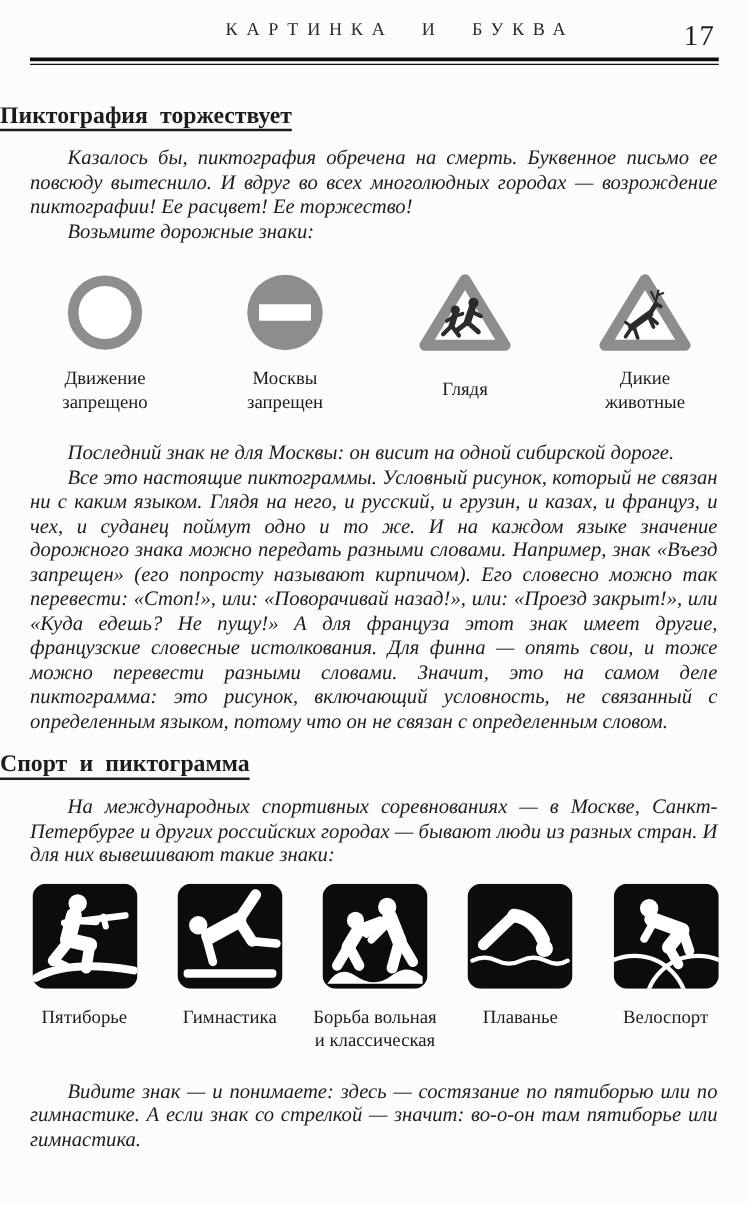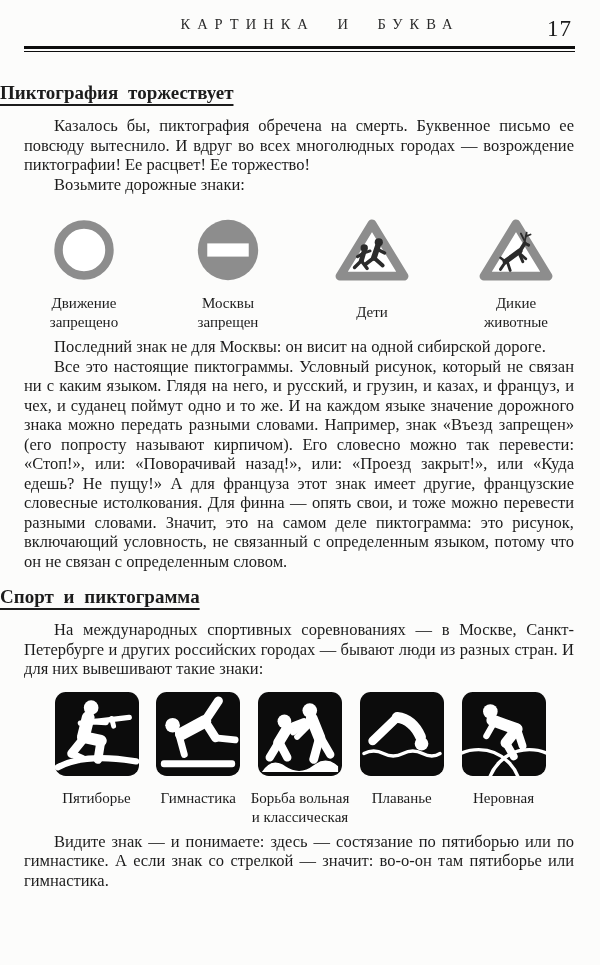--- a/index.html
+++ b/index.html
@@ -56,22 +56,23 @@
     text-decoration-thickness:1.5px;
   }
   .section-title.second{margin-top:15px;}
   
   .para{
     margin:0 26px 0 24px;
     font-size:16.5px;
     line-height:19.5px;
     text-align:justify;
     text-indent:30px;
-  }
-  .para.gap-top{margin-top:5px;}
+    font-style:italic;
+  }
+  .para.gap-top{margin-top:20px;}
   
   .signs-row{
     display:flex;
     justify-content:space-between;
     padding:0 34px;
     margin-top:20px;
   }
   .sign-cell{
     width:100px;
     display:flex;flex-direction:column;align-items:center;
@@ -96,21 +97,21 @@
   .tri{fill:#ffffff;stroke:var(--sign-gray);stroke-width:9;stroke-linejoin:round;}
   .glyph{fill:var(--glyph-dark);}
   .glyph-s{stroke:var(--glyph-dark);fill:none;stroke-linecap:round;}
   .pict-bg{fill:var(--pictogram-black);}
   .pw{fill:#ffffff;}
   .pws{stroke:#ffffff;fill:none;stroke-linecap:round;}
   
   .sports-row{
     display:flex;
     justify-content:space-between;
-    padding:0 49px;
+    padding:0 20px;
     margin-top:13px;
   }
   .sport-cell{
     width:95px;
     display:flex;flex-direction:column;align-items:center;
   }
   .sport-label{
     margin-top:9px;
     font-size:15px;line-height:19px;
     text-align:center;white-space:nowrap;
@@ -173,21 +174,21 @@
           <path class="glyph-s" d="M43 34 L51 38" stroke-width="3.5"></path>
           <circle class="glyph" cx="30" cy="33" r="3.8"></circle>
           <path class="glyph-s" d="M30 36 L27 46" stroke-width="5"></path>
           <path class="glyph-s" d="M27 46 L20 53" stroke-width="3.5"></path>
           <path class="glyph-s" d="M27 46 L33 54" stroke-width="3.5"></path>
           <path class="glyph-s" d="M29 38 L23 42" stroke-width="3"></path>
           <path class="glyph-s" d="M30 38 L36 36" stroke-width="3"></path>
         </svg>
       </div>
       <div class="sign-label v-center">
-        <span>Дети</span>
+        <span>Глядя</span>
 
       </div>
     </div>
 
 
     <div class="sign-cell">
       <div class="sign-icon-box">
         <svg width="74" height="68" viewBox="0 0 76 70">
           <path class="tri" d="M38 8 L71 62 L5 62 Z"></path>
 
@@ -309,21 +310,21 @@
           <circle class="pws" cx="69" cy="102" r="43" stroke-width="3.5"></circle>
           <circle class="pw" cx="29" cy="20" r="7.5"></circle>
           <line class="pws" x1="31" y1="29" x2="56" y2="38" stroke-width="12"></line>
           <line class="pws" x1="33" y1="31" x2="25" y2="45" stroke-width="6.5"></line>
           <line class="pws" x1="56" y1="38" x2="45" y2="52" stroke-width="11"></line>
           <line class="pws" x1="45" y1="52" x2="53" y2="66" stroke-width="8"></line>
           <line class="pws" x1="57" y1="40" x2="62" y2="55" stroke-width="8"></line>
         </svg>
       </div>
       <div class="sport-label">
-        <span>Неровная</span>
+        <span>Велоспорт</span>
 
       </div>
     </div>
   </div>
 
   <p class="para gap-top">Видите знак — и понимаете: здесь — состязание по пятиборью или по гимнастике. А если знак со стрелкой — значит: во-о-он там пятиборье или гимнастика.</p>
 
 </div>
 
 </body></html>

